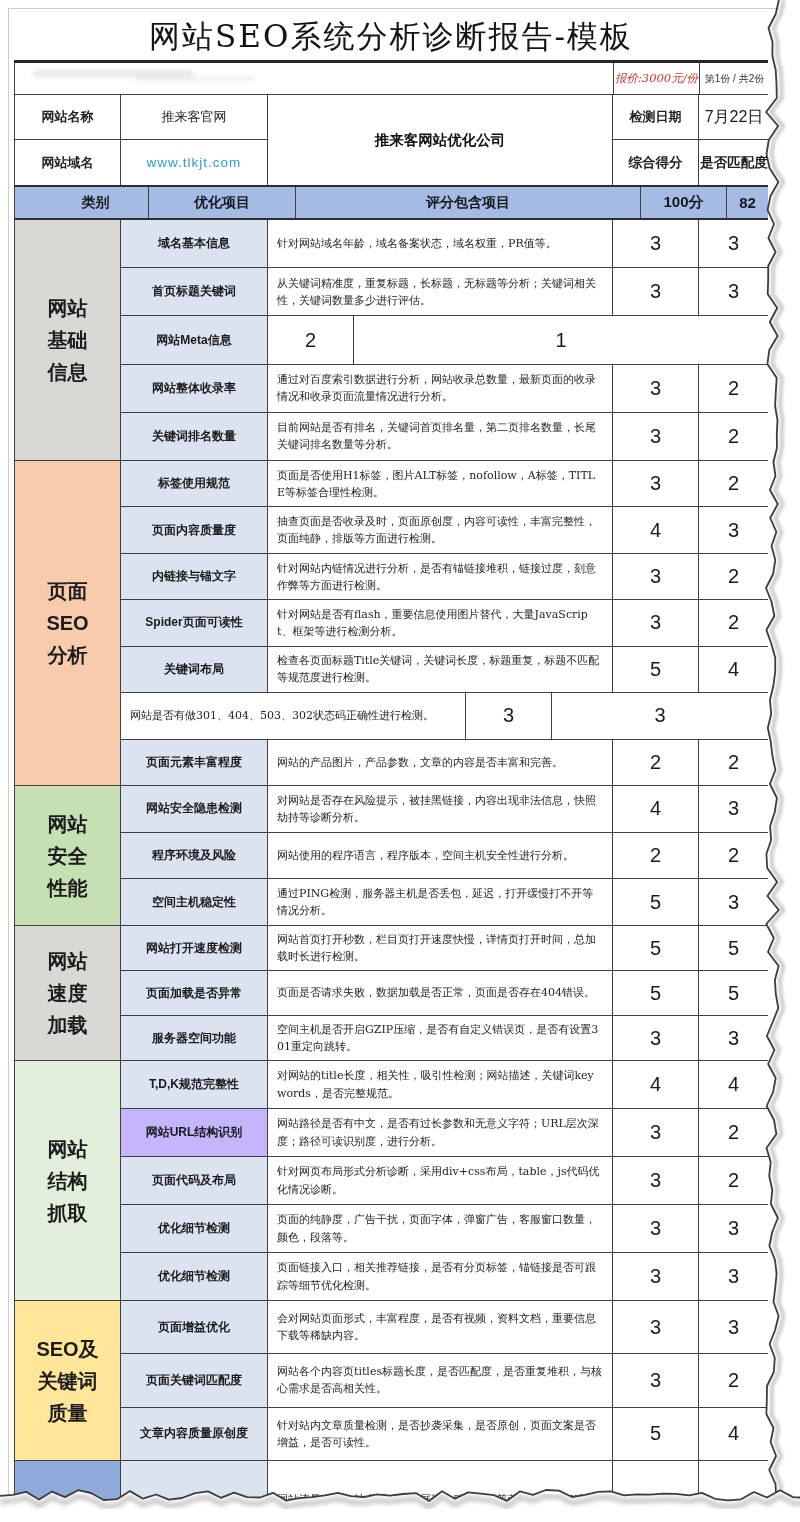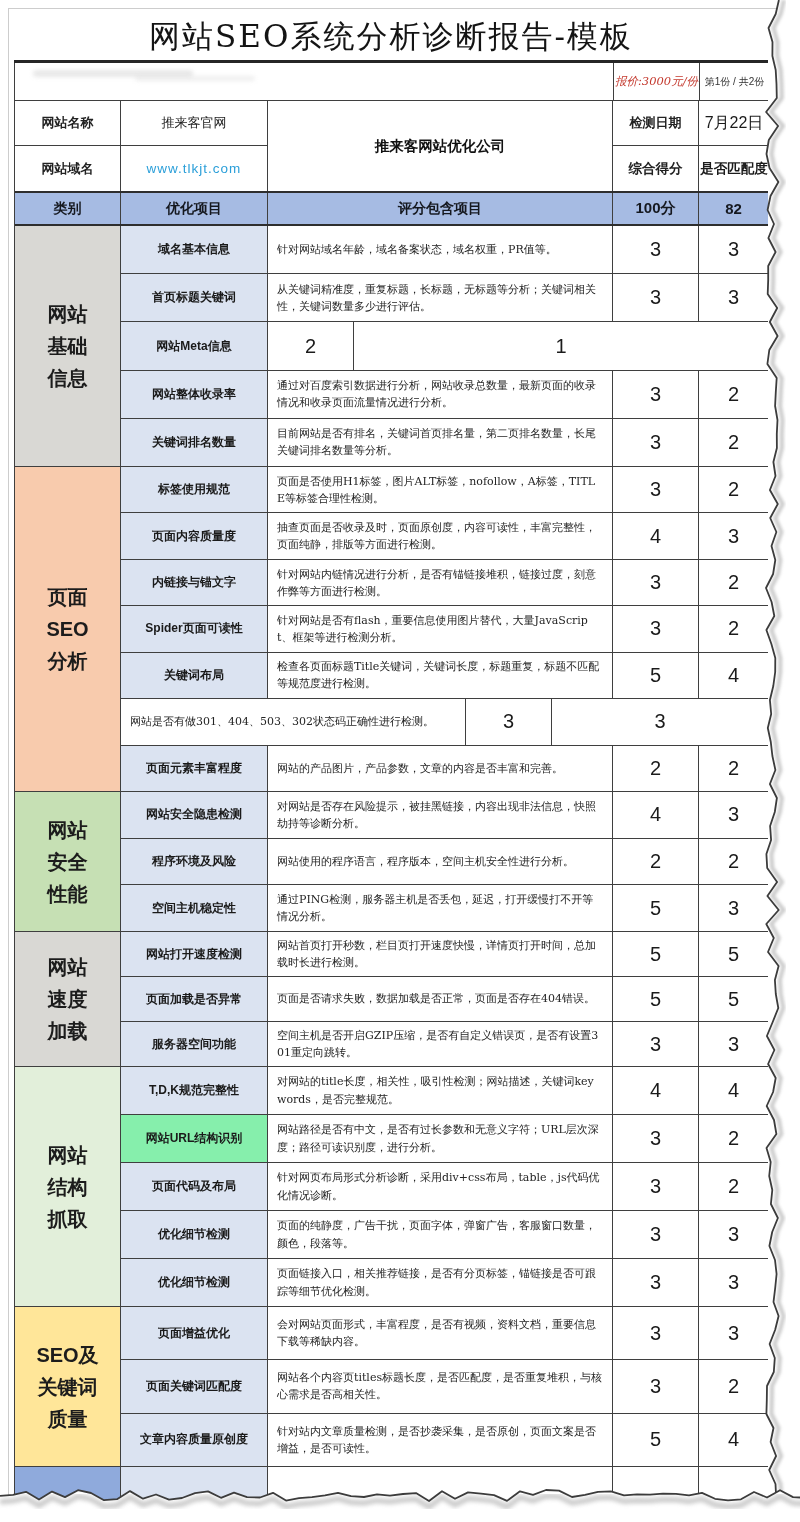--- a/index.html
+++ b/index.html
@@ -17,21 +17,21 @@
   
   .title-block { height: 49px; display: flex; align-items: center; justify-content: center;
     border-bottom: 3px solid #262626;
     font-family: "DejaVu Serif", "Liberation Serif", serif;
     font-size: 31px; letter-spacing: 2px; color: #141414; font-weight: 500; }
 
   
   .sheet { border-left: 1px solid #3f3f3f; }
 
   
-  .price-row { display: grid; grid-template-columns: 598px 86px 70px; height: 38px;
+  .price-row { display: grid; grid-template-columns: 598px 86px 70px; height: 32px;
     border-bottom: 1px solid #3f3f3f; }
   .price-spacer { position: relative; }
   .smudge { position: absolute; left: 18px; top: 7px; width: 160px; height: 7px;
     background: #c6c6c6; opacity: .4; filter: blur(2px); border-radius: 3px; }
   .smudge2 { position: absolute; left: 120px; top: 13px; width: 120px; height: 5px;
     background: #d2d2d2; opacity: .35; filter: blur(2px); border-radius: 3px; }
   .price-cell { border-left: 1px solid #3f3f3f; display: flex; align-items: center; justify-content: center;
     font-family: "DejaVu Serif", "Liberation Serif", serif; font-style: italic;
     font-size: 11.5px; color: #c43a2f; white-space: nowrap; }
   .copies-cell { border-left: 1px solid #3f3f3f; display: flex; align-items: center; justify-content: center;
@@ -45,21 +45,21 @@
   .ig-bb { border-bottom: 1px solid #3f3f3f; }
   .info-label { font-weight: bold; font-size: 13px; color: #222; }
   .info-value { font-size: 13px; color: #222; }
   .company-cell { grid-column: 3; grid-row: 1 / 3; font-weight: bold; font-size: 14.5px; color: #111; }
   .domain-link { color: #2b9fd9; font-size: 13.5px; letter-spacing: 1px; cursor: pointer; }
   .date-value { font-size: 16px; color: #1a1a1a; }
   .score-label { font-weight: bold; font-size: 13.5px; }
 
   
   .main-header { display: flex; height: 35px; background: #a6bbe3;
-    border-top: 2px solid #2e2e2e; border-bottom: 2px solid #2e2e2e; }
+    border-top: 2px solid #2e2e2e; border-bottom: 2px solid #2e2e2e; padding-left: 28px; }
   .main-header .hcell { display: flex; align-items: center; justify-content: center;
     font-weight: bold; color: #15181f; border-right: 1px solid #3f3f3f; }
   .h-cat { width: 106px; font-size: 14px; }
   .h-item { width: 147px; font-size: 14px; }
   .h-crit { width: 345px; font-size: 14px; }
   .h-max { width: 86px; font-size: 15px; }
   .h-tot { flex: 1; font-size: 15px; border-right: none !important; }
 
   
   .section { display: flex; border-bottom: 1px solid #3f3f3f; }
@@ -269,21 +269,21 @@
 结构
 抓取</div>
             <div class="rows">
               <div class="row">
                 <div class="cell item-cell" style="background: rgb(219, 227, 241);">T,D,K规范完整性</div>
                 <div class="cell desc-cell">对网站的title长度，相关性，吸引性检测；网站描述，关键词keywords，是否完整规范。</div>
                 <div class="cell max-score-cell">4</div>
                 <div class="cell site-score-cell">4</div>
               </div>
               <div class="row">
-                <div class="cell item-cell" style="background: #86efac;">网站URL结构识别</div>
+                <div class="cell item-cell" style="background: #c4b5fd;">网站URL结构识别</div>
                 <div class="cell desc-cell">网站路径是否有中文，是否有过长参数和无意义字符；URL层次深度；路径可读识别度，进行分析。</div>
                 <div class="cell max-score-cell">3</div>
                 <div class="cell site-score-cell">2</div>
               </div>
               <div class="row">
                 <div class="cell item-cell" style="background: rgb(219, 227, 241);">页面代码及布局</div>
                 <div class="cell desc-cell">针对网页布局形式分析诊断，采用div+css布局，table，js代码优化情况诊断。</div>
                 <div class="cell max-score-cell">3</div>
                 <div class="cell site-score-cell">2</div>
               </div>

